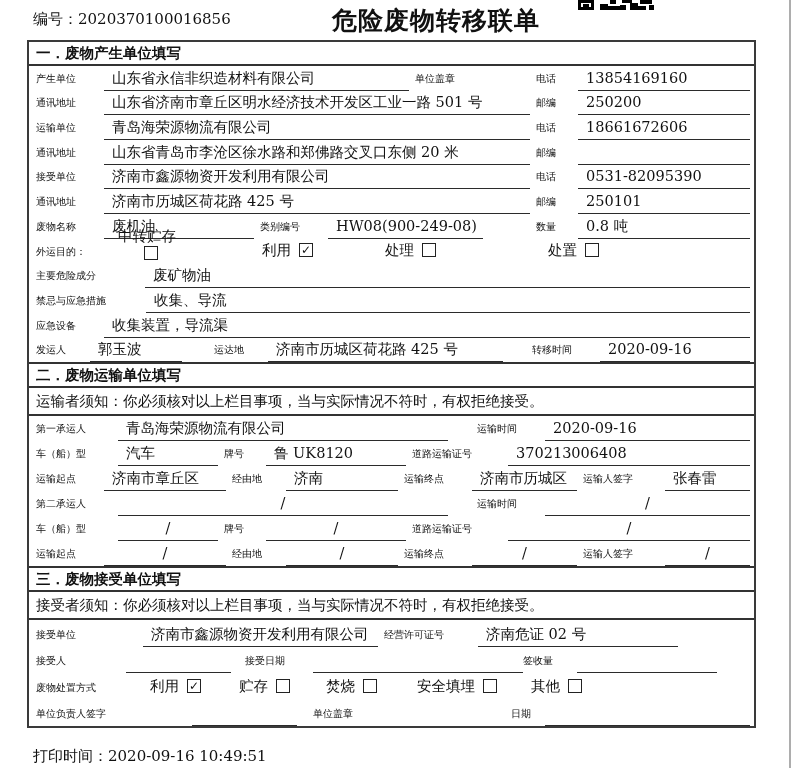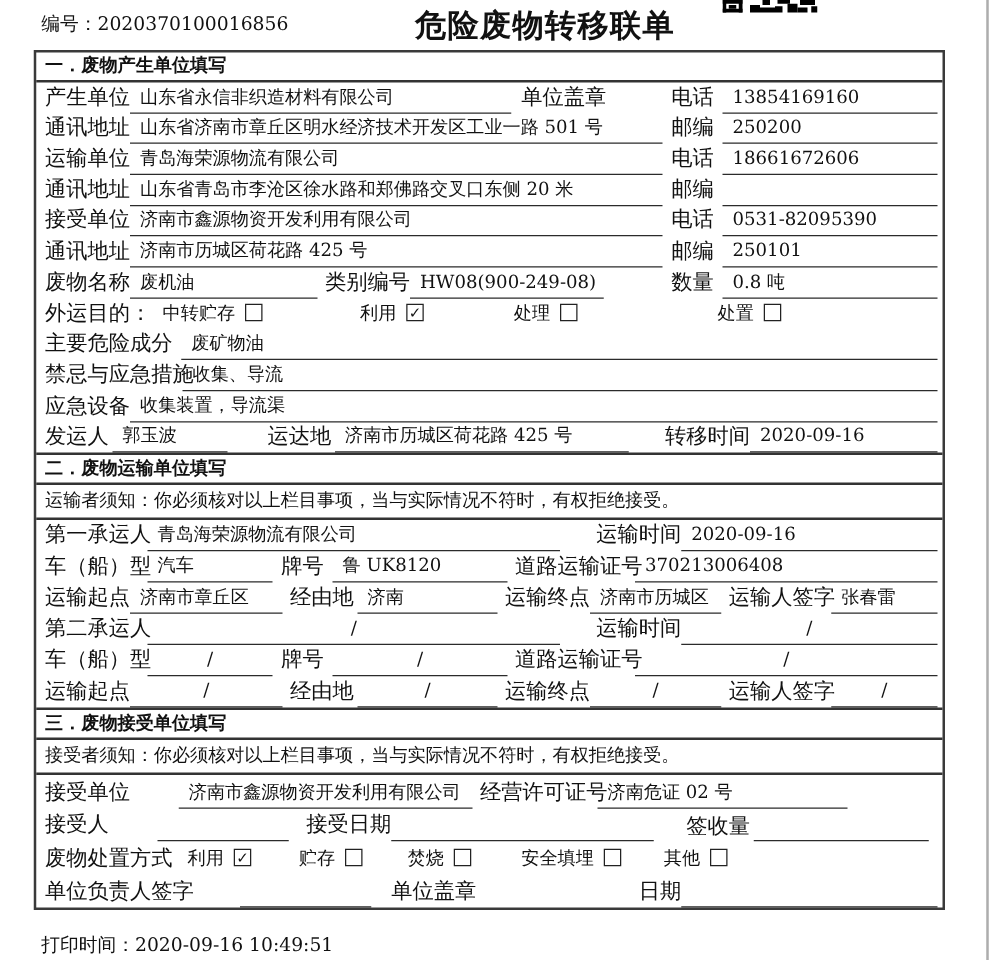--- a/index.html
+++ b/index.html
@@ -20,21 +20,21 @@
   .sec-header{
     height:22px;line-height:22px;font-weight:bold;font-size:14.5px;
     padding-left:7px;border-bottom:2px solid #333;border-top:2px solid #333;
   }
   .sec-header:first-child{border-top:none;}
   .sec-note{
     height:26px;line-height:26px;font-size:14.5px;padding-left:7px;
     border-bottom:2px solid #333;white-space:nowrap;
   }
   .frow{display:flex;align-items:flex-end;padding:0 4px 0 7px;box-sizing:border-box;}
-  .lbl{font-size:17px;line-height:19px;padding-bottom:3px;white-space:nowrap;flex-shrink:0;margin-left:6px;text-align:center;}
+  .lbl{font-size:10px;line-height:19px;padding-bottom:3px;white-space:nowrap;flex-shrink:0;margin-left:6px;}
   .frow > :first-child{margin-left:0;}
   .val{
     border-bottom:1px solid #2b2b2b;font-size:14.5px;line-height:19px;
     padding:0 2px 2px 8px;margin-left:6px;margin-bottom:0;
     white-space:nowrap;overflow:hidden;box-sizing:border-box;flex-shrink:0;
   }
   .val.slash{text-align:center;padding-left:2px;}
   .gap{flex:1 1 auto;}
   .cb{display:flex;align-items:center;padding-bottom:4px;flex-shrink:0;}
   .cb-lbl{font-size:14.5px;margin-right:8px;white-space:nowrap;}
@@ -115,21 +115,21 @@
       <span class="lbl" style="flex: 0 0 62px; width: 62px;">废物名称</span>
       <span class="val" style="flex: 0 0 150px; width: 150px;">废机油</span>
       <span class="lbl" style="flex: 0 0 62px; width: 62px;">类别编号</span>
       <span class="val" style="flex: 0 0 155px; width: 155px;">HW08(900-249-08)</span>
       <span class="gap"></span>
       <span class="lbl" style="flex: 0 0 36px; width: 36px;">数量</span>
       <span class="val" style="flex: 0 0 172px; width: 172px;">0.8 吨</span>
     </div>
     <div class="frow" style="height: 24.7px;">
       <span class="lbl" style="flex: 0 0 82px; width: 82px;">外运目的：</span>
-      <span class="cb" style="margin-left: 12px;">
+      <span class="cb" style=" flex-direction: column;">
         <span class="cb-lbl">中转贮存</span>
         <span class="box"></span>
       </span>
       <span class="cb" style="margin-left: 78px;">
         <span class="cb-lbl">利用</span>
         <span class="box checked">✓</span>
       </span>
       <span class="cb" style="margin-left: 72px;">
         <span class="cb-lbl">处理</span>
         <span class="box"></span>
@@ -219,21 +219,21 @@
       <span class="val" style="flex: 0 0 235px; width: 235px; margin-left: 45px;">济南市鑫源物资开发利用有限公司</span>
       <span class="lbl" style="flex: 0 0 88px; width: 88px;">经营许可证号</span>
       <span class="val" style="flex: 0 0 200px; width: 200px;">济南危证 02 号</span>
       <span class="gap"></span>
     </div>
     <div class="frow" style="height: 26.5px;">
       <span class="lbl" style="flex: 0 0 48px; width: 48px;">接受人</span>
       <span class="val" style="flex: 0 0 105px; width: 105px; margin-left: 42px;"></span>
       <span class="lbl" style="flex: 0 0 62px; width: 62px; margin-left: 14px;">接受日期</span>
       <span class="val" style="flex: 0 0 210px; width: 210px;"></span>
-      <span class="lbl" style="flex: 0 0 48px; width: 48px; margin-left: 26px; font-family: Liberation Serif, serif;">签收量</span>
+      <span class="lbl" style="flex: 0 0 48px; width: 48px; margin-left: 0; font-family: Liberation Serif, serif;">签收量</span>
       <span class="val" style="flex: 0 0 140px; width: 140px;"></span>
     </div>
     <div class="frow" style="height: 26.5px;">
       <span class="lbl" style="flex: 0 0 88px; width: 88px;">废物处置方式</span>
       <span class="cb" style="margin-left: 26px;">
         <span class="cb-lbl">利用</span>
         <span class="box checked">✓</span>
       </span>
       <span class="cb" style="margin-left: 38px;">
         <span class="cb-lbl">贮存</span>

